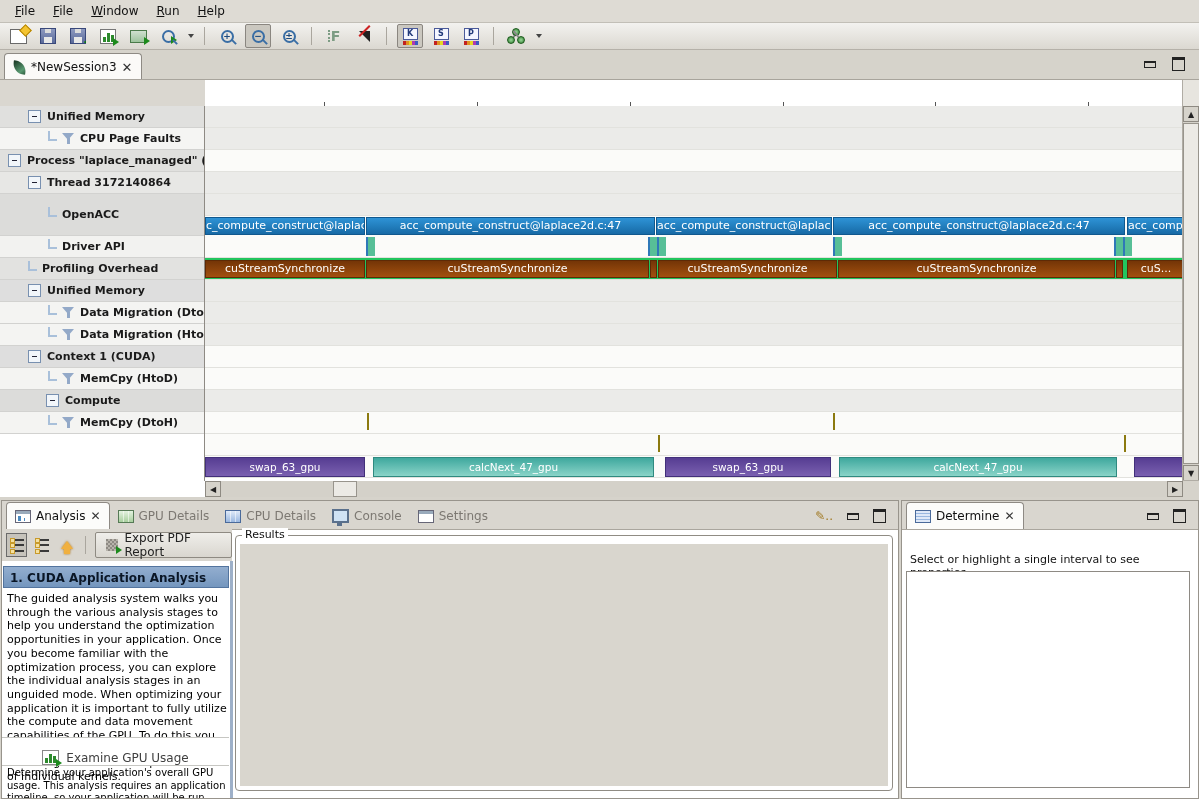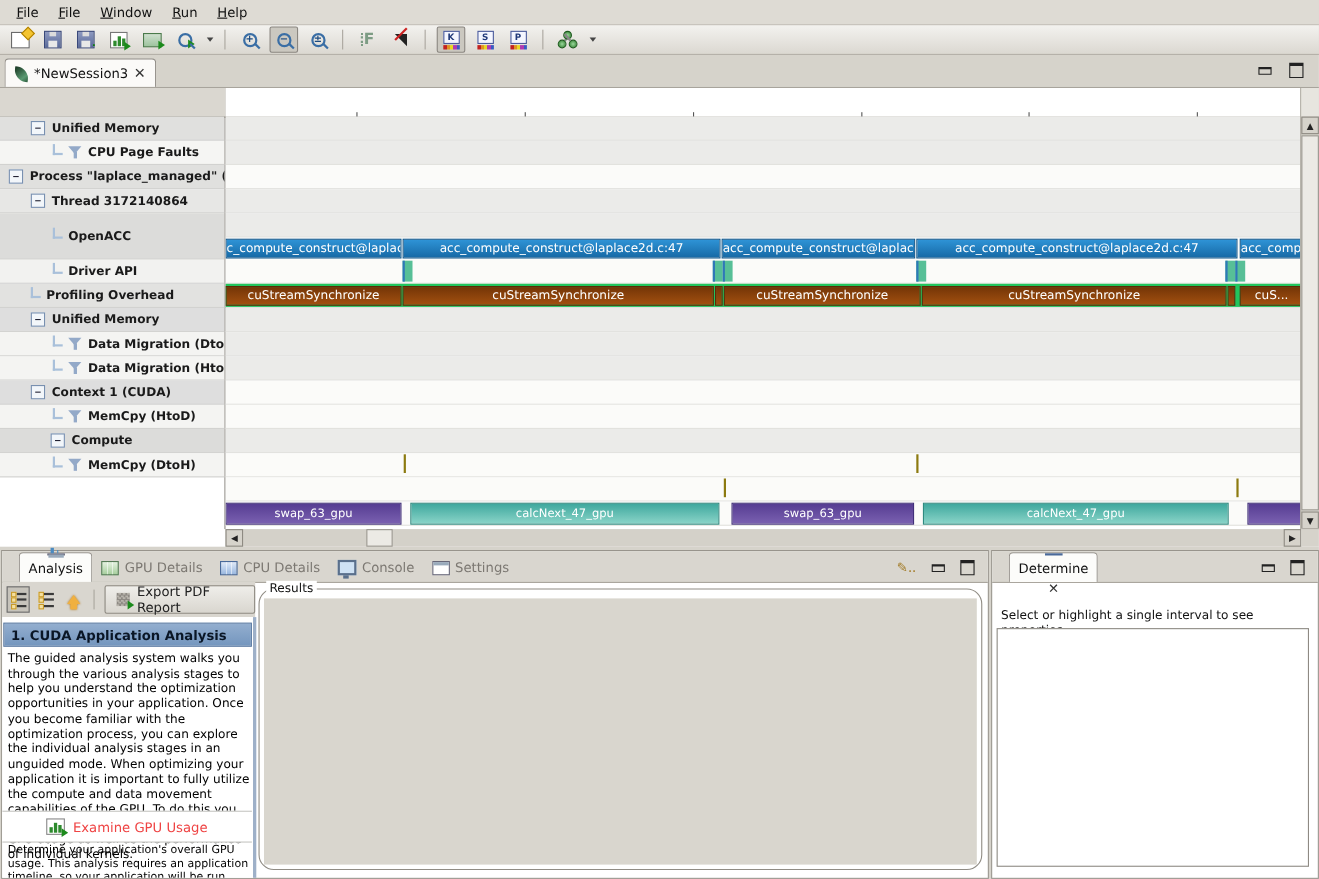--- a/index.html
+++ b/index.html
@@ -103,21 +103,21 @@
   .sthumb{position:absolute;background:#eceae5;border:1px solid #98948c;box-sizing:border-box;}
   #hscroll{position:absolute;left:205px;right:16px;bottom:0;height:16px;}
   #hcorner{position:absolute;right:0;bottom:0;width:16px;height:16px;background:#d6d3cb;border-top:1px solid #b0aca4;}
 
   
   .panel{position:absolute;background:#fff;border:1px solid #98948c;}
   .ptabbar{position:absolute;top:0;left:0;right:0;height:28px;background:#d9d6cf;border-bottom:1px solid #aaa69e;
            display:flex;align-items:flex-end;}
   .ptab{height:26px;display:flex;align-items:center;gap:5px;padding:0 8px;font-size:12px;color:#7c7872;}
   .ptab.active{background:#fcfcfa;border:1px solid #8e8a84;border-bottom:none;border-radius:4px 4px 0 0;
-               color:#111;margin-left:15px;flex-direction:column;}
+               color:#111;margin-left:4px;}
   .grid-ic{width:14px;height:11px;border:1px solid #567a56;
     background:linear-gradient(#e4f2e0,#a8cf9e),#cfe8c8;background-blend-mode:normal;position:relative;}
   .grid-ic.blue{border-color:#4a6a9a;background:linear-gradient(#dfe9f8,#9ab8e0);}
   .grid-ic::after{content:"";position:absolute;inset:0;
     background:linear-gradient(90deg,transparent 0 4px,#ffffff88 4px 5px,transparent 5px 9px,#ffffff88 9px 10px,transparent 10px);}
   .ic-console{width:13px;height:10px;border:2px solid #5a708c;background:#cfe2f4;position:relative;}
   .ic-console::after{content:"";position:absolute;left:3px;bottom:-5px;width:5px;height:3px;background:#5a708c;}
   .ic-win{width:14px;height:11px;border:1px solid #667;background:#fff;position:relative;}
   .ic-win::before{content:"";position:absolute;left:0;right:0;top:0;height:3px;background:#9ab;}
   .ic-win.chart::after{content:"";position:absolute;left:2px;bottom:1px;width:3px;height:5px;background:#4a8ac0;
@@ -142,26 +142,26 @@
   .pdf-ic{width:14px;height:12px;background:repeating-conic-gradient(#b8b4ac 0 25%,#8e8a84 0 50%) 0 0/4px 4px;position:relative;}
 
   #an-left{position:absolute;top:60px;left:0;width:229px;bottom:0;background:#fff;overflow:hidden;}
   #an-sash{position:absolute;top:60px;left:228px;width:3px;bottom:0;background:#9eb0c8;}
   #an-header{position:absolute;top:5px;left:1px;right:2px;height:22px;
              background:linear-gradient(#93aecf,#7496be);border:1px solid #53749e;
              font-weight:bold;font-size:12px;color:#0a1626;line-height:22px;padding-left:6px;box-sizing:border-box;}
   #an-body{position:absolute;top:31px;left:5px;right:3px;font-size:11px;line-height:13.7px;color:#000;}
   #an-examine{position:absolute;top:176px;left:0;right:2px;height:27px;background:#fff;
               border-top:1px solid #c6c6c2;border-bottom:1px solid #c6c6c2;
-              display:flex;align-items:center;justify-content:center;gap:7px;font-size:12px;color:#ef4444;}
+              display:flex;align-items:flex-end;justify-content:center;gap:7px;font-size:12px;color:#404040;}
   .mini-chart{width:15px;height:13px;border:1px solid #888;background:#fff;position:relative;}
   .mini-chart i{position:absolute;bottom:1px;width:3px;background:#2d8a2d;}
   #an-foot{position:absolute;top:206px;left:5px;right:3px;font-size:10px;line-height:12.6px;color:#000;}
 
-  #results{position:absolute;left:233px;top:34px;right:5px;bottom:7px;border:1px solid #908c84;border-radius:14px;}
+  #results{position:absolute;left:233px;top:34px;right:5px;bottom:7px;border:1px solid #908c84;border-radius:4px;}
   #results .legend{position:absolute;top:-8px;left:6px;background:#fff;padding:0 3px;font-size:11px;color:#111;}
   #results .inner{position:absolute;inset:8px 4px 4px 4px;background:#d9d6ce;}
 
   
   #prop-hint{position:absolute;top:52px;left:8px;right:6px;font-size:11px;color:#111;}
   #prop-box{position:absolute;top:70px;left:4px;right:8px;bottom:10px;border:1px solid #8e8a84;background:#fff;}
 </style>
 </head>
 <body>
 

